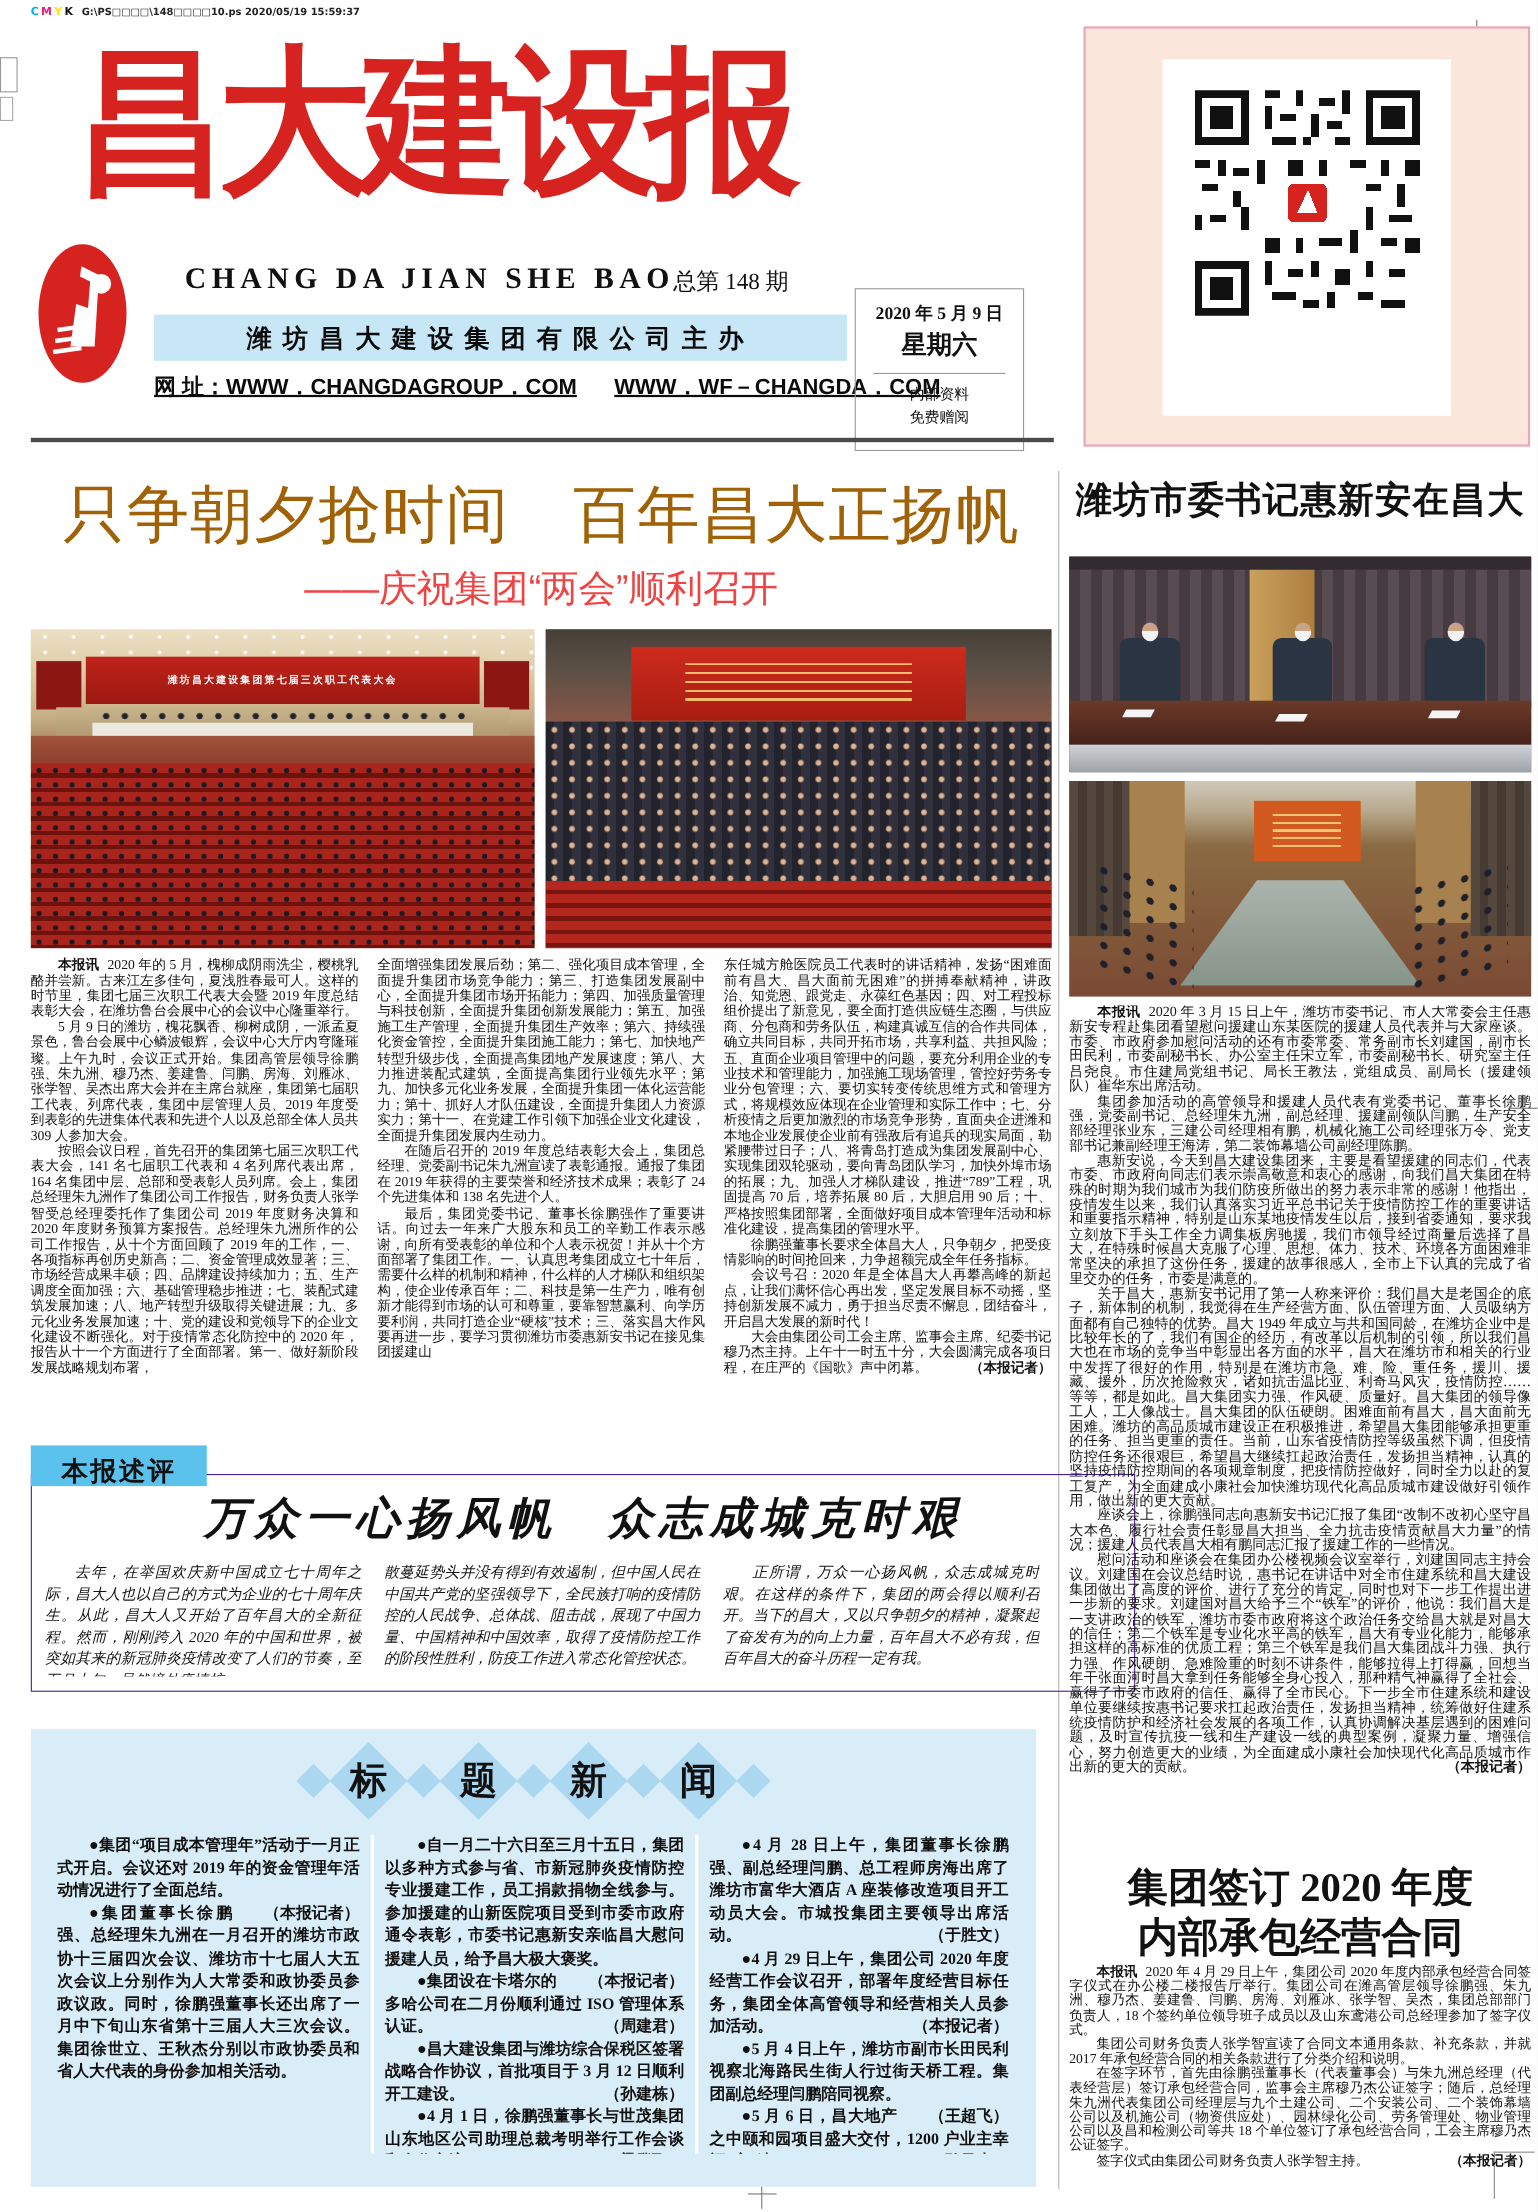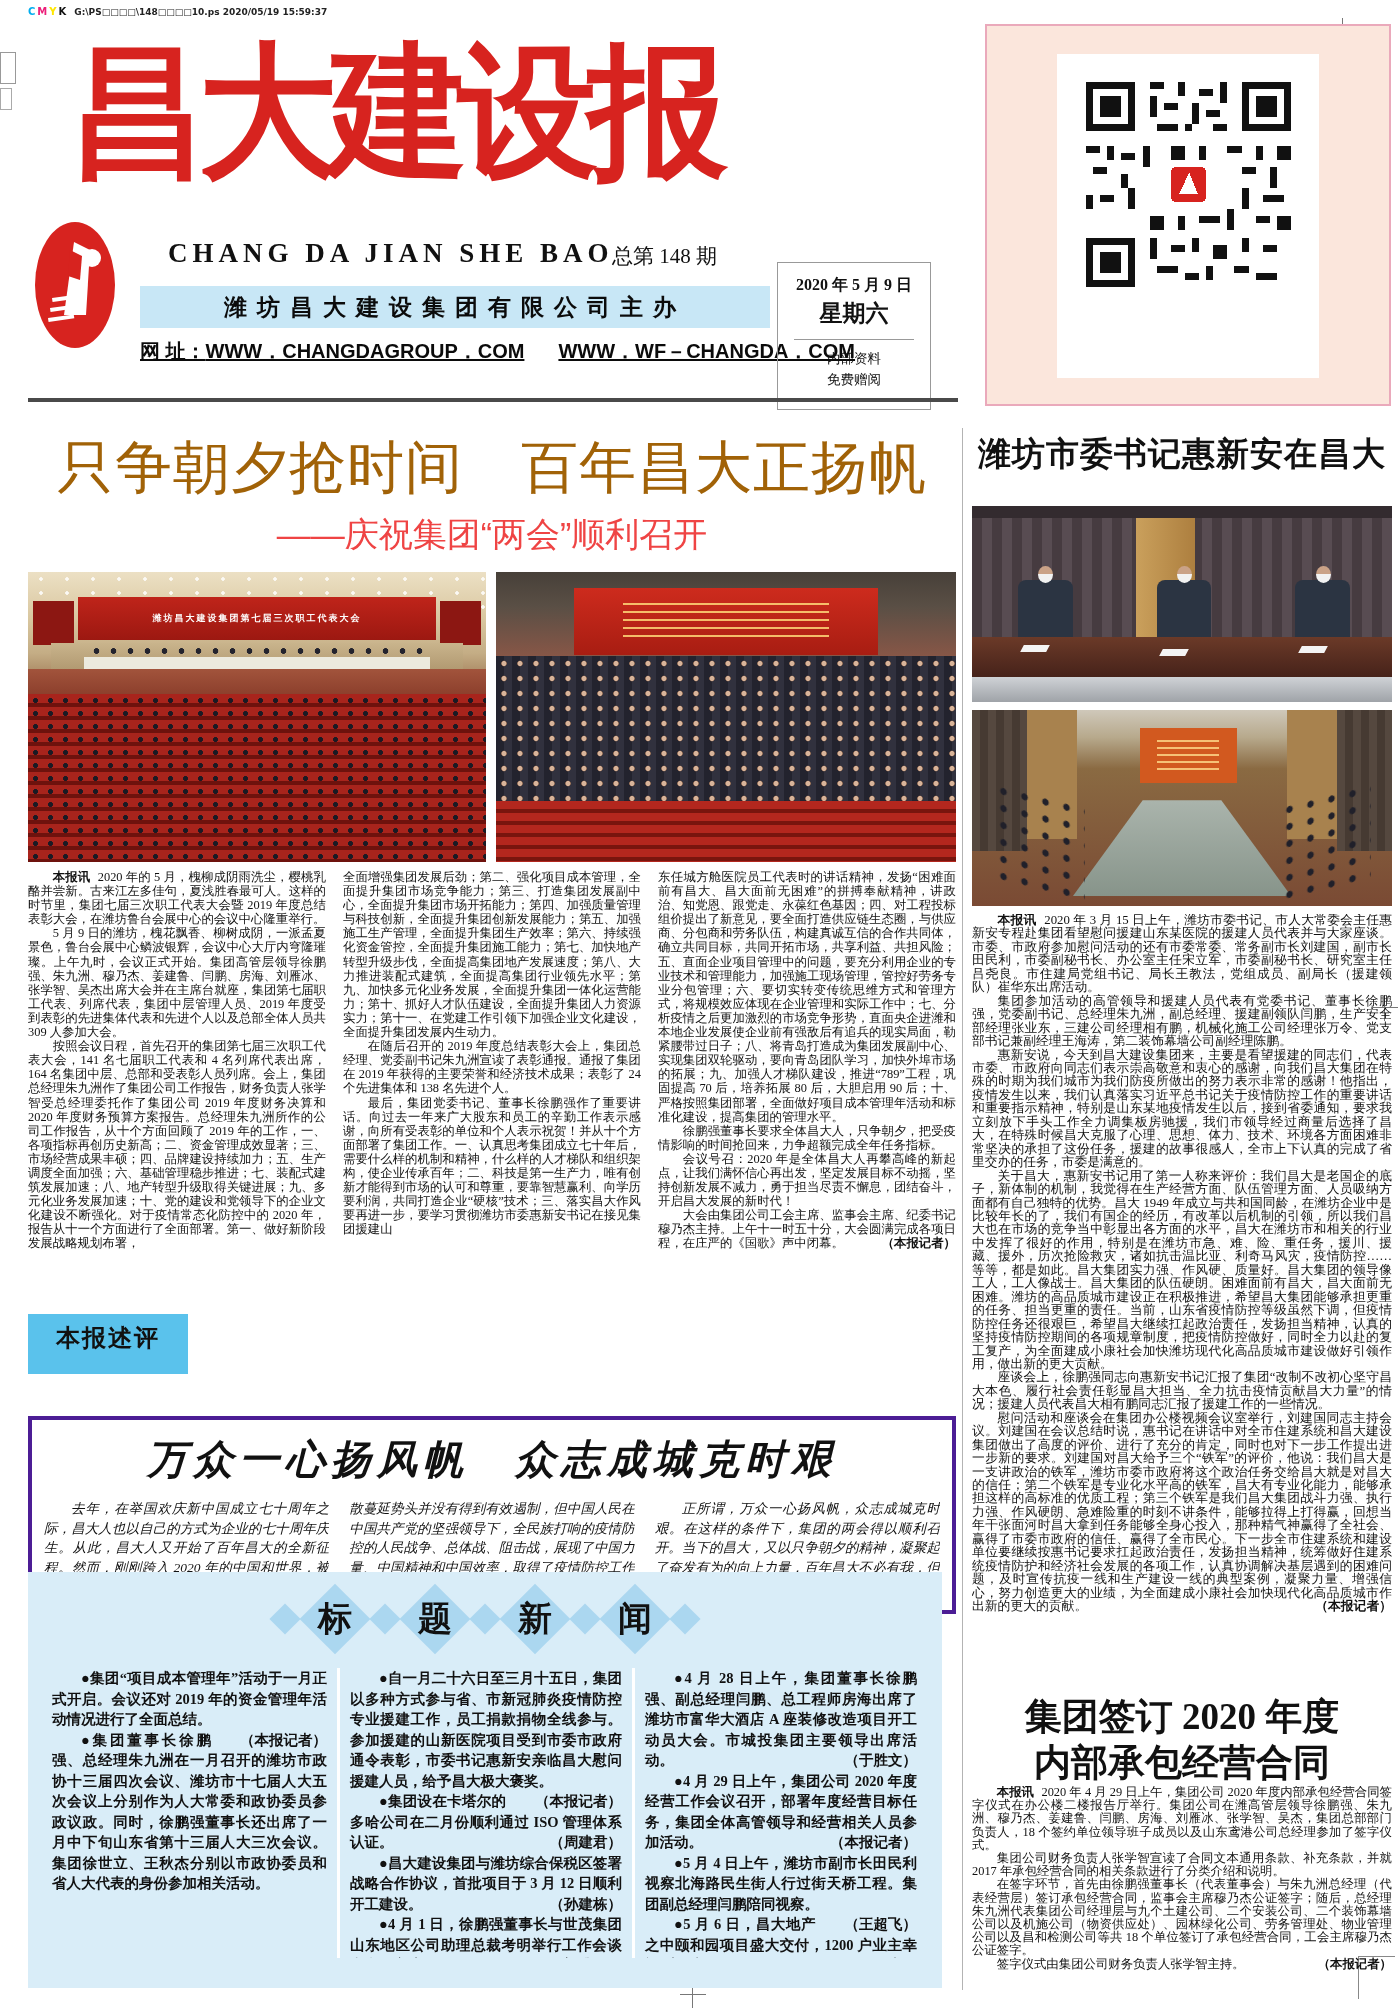--- a/index.html
+++ b/index.html
@@ -79,23 +79,23 @@
   
   .para{margin:0;text-indent:2em;text-align:justify;}
   .para.noindent{text-indent:0;}
   .lead{font-weight:bold;margin-right:.6em;}
   .byline{float:right;font-weight:bold;}
 
   .main-cols{left:28px;top:870px;width:928px;height:440px;display:flex;gap:17px;overflow:hidden;}
   .main-cols .col{width:298px;font-size:12.4px;line-height:14.1px;overflow:hidden;}
 
   
-  .editorial-label{left:28px;top:1314px;width:160px;height:60px;background:#5ac2ec;z-index:3;
+  .editorial-label{left:28px;top:1314px;width:160px;height:37px;background:#5ac2ec;z-index:3;
     font-family:"Liberation Sans",sans-serif;font-size:24px;font-weight:bold;text-align:center;line-height:48px;letter-spacing:2px;}
-  .editorial-box{left:28px;top:1416px;width:928px;height:198px;border:4px solid #4c1d95;box-sizing:border-box;}
+  .editorial-box{left:28px;top:1340px;width:1004px;height:198px;border:1px solid #4c1d95;box-sizing:border-box;}
   .editorial-title{margin-top:12px;text-align:center;font-size:40px;font-weight:bold;font-style:italic;letter-spacing:6px;}
   .editorial-cols{display:flex;gap:20px;padding:12px 12px 0 12px;}
   .editorial-cols .col{width:288px;font-size:13.5px;line-height:19.5px;font-style:italic;font-weight:500;height:104px;overflow:hidden;}
 
   
   .blue-panel{left:28px;top:1572px;width:914px;height:416px;background:#d9edf8;box-sizing:border-box;overflow:hidden;}
   .briefs-title{margin-top:14px;display:flex;justify-content:center;align-items:center;}
   .dchar{position:relative;width:66px;height:66px;display:flex;align-items:center;justify-content:center;}
   .dchar::before{content:"";position:absolute;width:50px;height:50px;background:#abd7f0;transform:rotate(45deg);}
   .dchar span{position:relative;font-size:34px;font-weight:900;z-index:1;}

